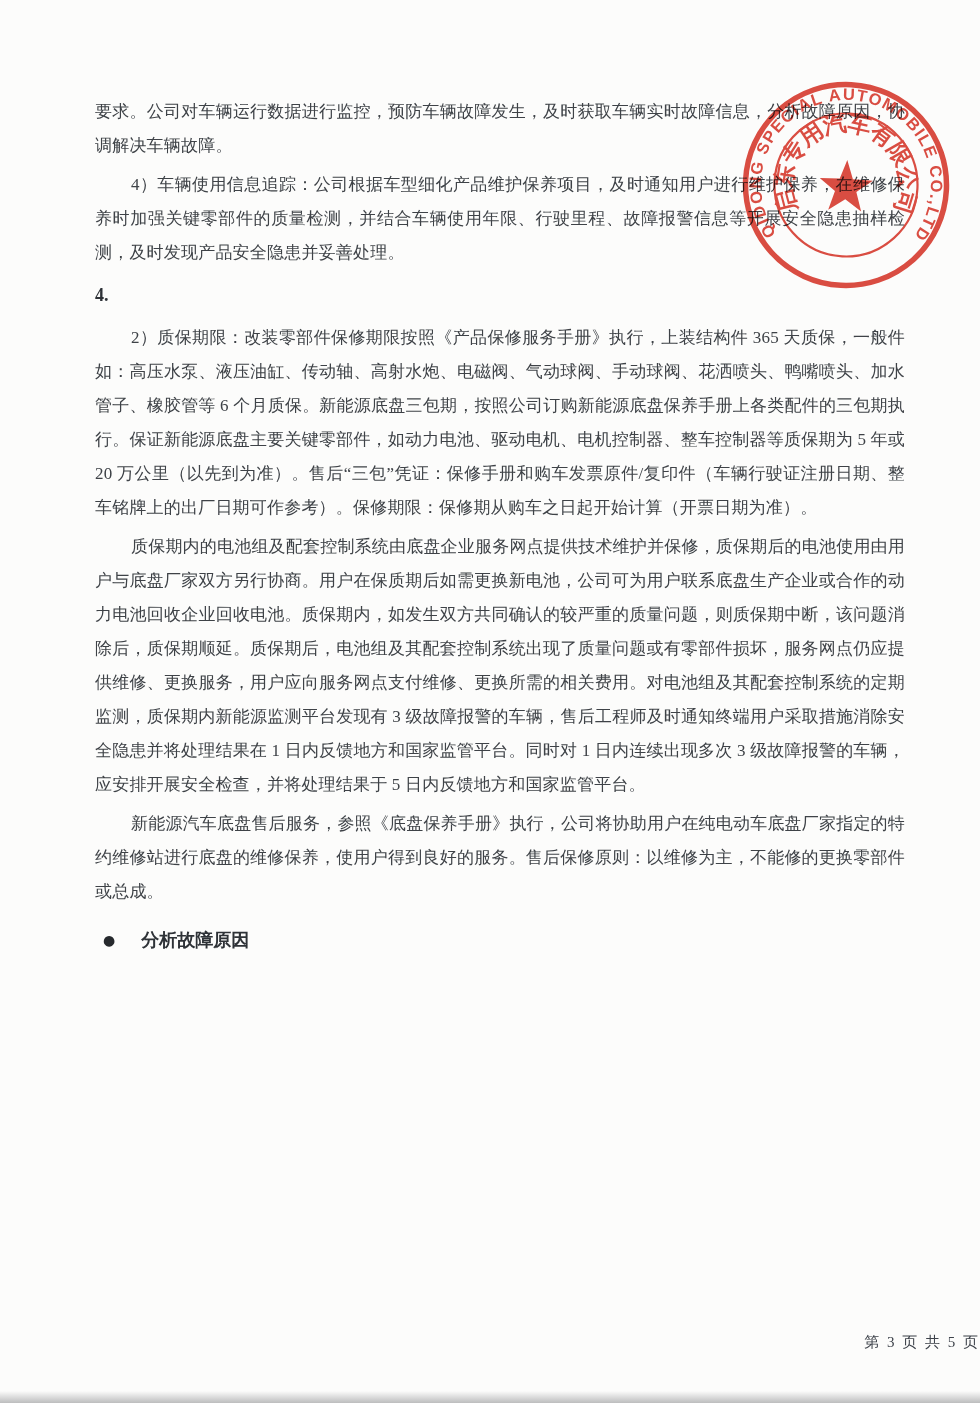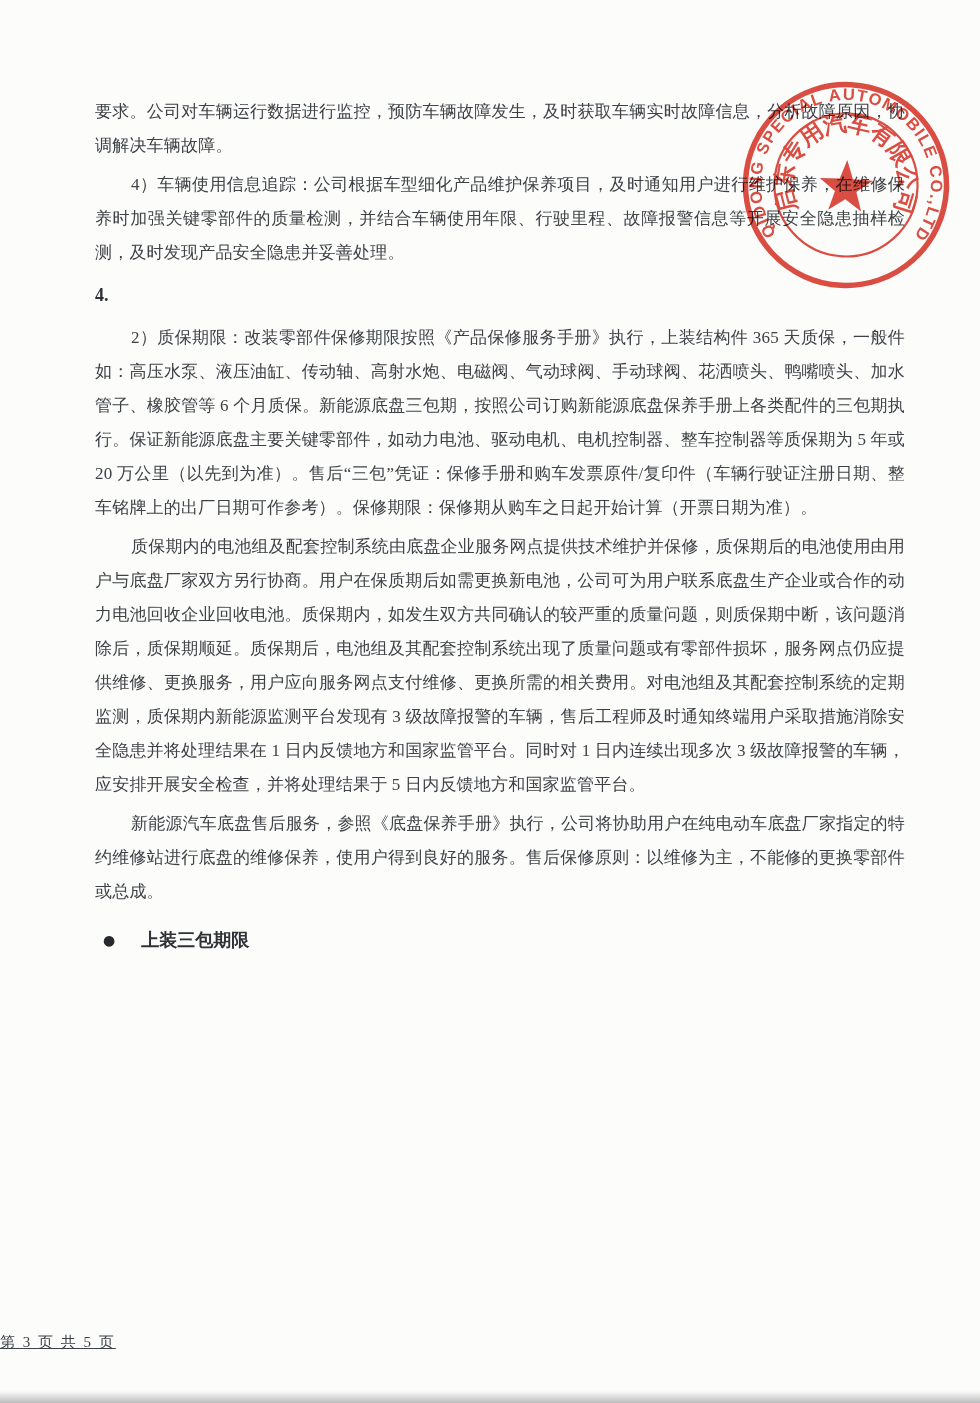--- a/index.html
+++ b/index.html
@@ -49,25 +49,24 @@
   .bullet-glyph {
     font-size:14px;
     line-height:34px;
     color:#26292d;
     font-family:"DejaVu Sans",sans-serif;
   }
   .footer {
     position:absolute;
     left:0; top:1333px;
     width:100%;
-    text-align:left;
+    text-align:right;
     font-size:15px;
     letter-spacing:2px;
     color:#3d424a;
-    text-decoration:underline;
   }
   .stamp {
     position:absolute;
     left:737px; top:76px;
     width:218px; height:218px;
     mix-blend-mode:multiply;
     opacity:0.9;
     transform:rotate(3deg);
     pointer-events:none;
   }
@@ -97,21 +96,21 @@
 
     <p class="body indent">2）质保期限：改装零部件保修期限按照《产品保修服务手册》执行，上装结构件 365 天质保，一般件如：高压水泵、液压油缸、传动轴、高射水炮、电磁阀、气动球阀、手动球阀、花洒喷头、鸭嘴喷头、加水管子、橡胶管等 6 个月质保。新能源底盘三包期，按照公司订购新能源底盘保养手册上各类配件的三包期执行。保证新能源底盘主要关键零部件，如动力电池、驱动电机、电机控制器、整车控制器等质保期为 5 年或 20 万公里（以先到为准）。售后“三包”凭证：保修手册和购车发票原件/复印件（车辆行驶证注册日期、整车铭牌上的出厂日期可作参考）。保修期限：保修期从购车之日起开始计算（开票日期为准）。</p>
 
 
     <p class="body indent">质保期内的电池组及配套控制系统由底盘企业服务网点提供技术维护并保修，质保期后的电池使用由用户与底盘厂家双方另行协商。用户在保质期后如需更换新电池，公司可为用户联系底盘生产企业或合作的动力电池回收企业回收电池。质保期内，如发生双方共同确认的较严重的质量问题，则质保期中断，该问题消除后，质保期顺延。质保期后，电池组及其配套控制系统出现了质量问题或有零部件损坏，服务网点仍应提供维修、更换服务，用户应向服务网点支付维修、更换所需的相关费用。对电池组及其配套控制系统的定期监测，质保期内新能源监测平台发现有 3 级故障报警的车辆，售后工程师及时通知终端用户采取措施消除安全隐患并将处理结果在 1 日内反馈地方和国家监管平台。同时对 1 日内连续出现多次 3 级故障报警的车辆，应安排开展安全检查，并将处理结果于 5 日内反馈地方和国家监管平台。</p>
 
     <p class="body indent">新能源汽车底盘售后服务，参照《底盘保养手册》执行，公司将协助用户在纯电动车底盘厂家指定的特约维修站进行底盘的维修保养，使用户得到良好的服务。售后保修原则：以维修为主，不能修的更换零部件或总成。</p>
 
     <div class="bullet-row">
       <span class="bullet-glyph">●</span>
-      <span>上装三包期限</span>
+      <span>分析故障原因</span>
     </div>
 
   </div>
 
   <div class="stamp">
     <svg viewBox="0 0 218 218" xmlns="http://www.w3.org/2000/svg">
       <g fill="none" stroke="#d93a2e">
         <circle cx="109" cy="109" r="100.5" stroke-width="5.5"></circle>
         <circle cx="109" cy="109" r="71.5" stroke-width="2.2"></circle>
       </g>

